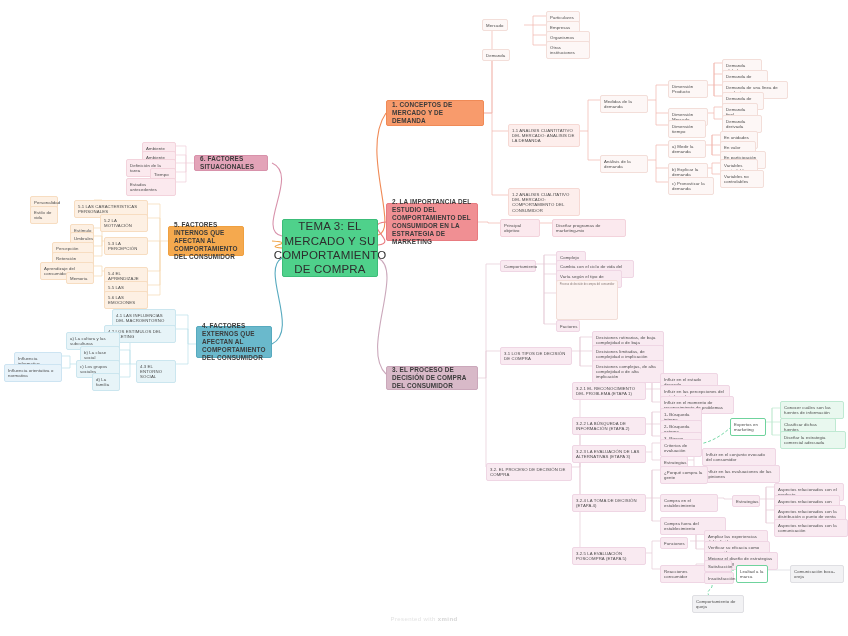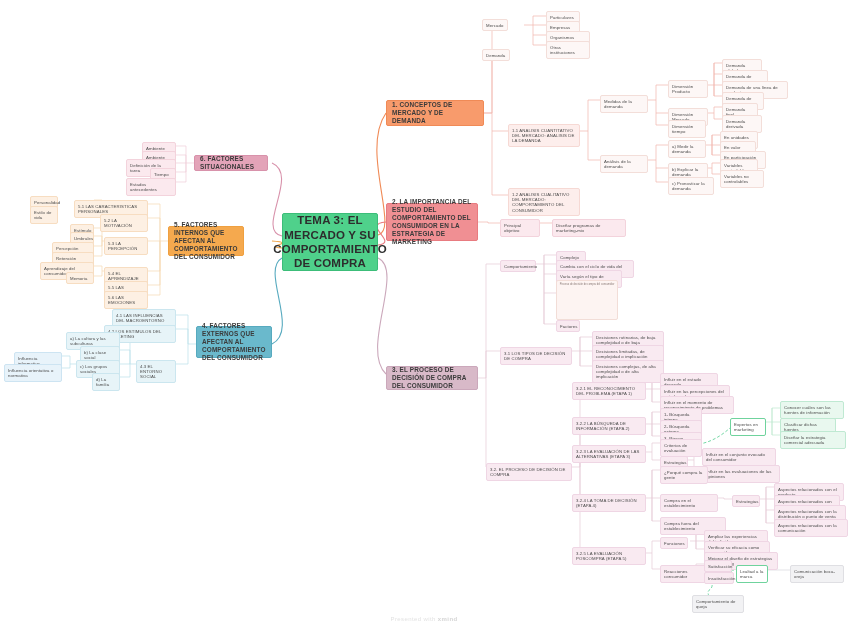--- a/index.html
+++ b/index.html
@@ -7,23 +7,23 @@
        font-family:"Liberation Sans","DejaVu Sans",sans-serif;
        -webkit-font-smoothing:antialiased;}
   #canvas{position:absolute;left:0;top:0;width:848px;height:636px;}
   svg.links{position:absolute;left:0;top:0;width:848px;height:636px;pointer-events:none;}
 
   .node{position:absolute;box-sizing:border-box;line-height:1.25;
         white-space:pre-line;}
 
   
   .central{background:#4fd18b;border:1px solid #3cbd79;color:#2d2d2d;
-           font-size:11.5px;font-weight:bold;letter-spacing:.2px;
+           font-size:11.5px;font-weight:normal;letter-spacing:.2px;
            text-align:center;display:flex;align-items:center;justify-content:center;
-           padding:24px 8px;border-radius:2px;}
+           padding:24px 8px;border-radius:2px;margin-top:6px;}
 
   
   .main{font-size:6.4px;font-weight:bold;letter-spacing:.15px;color:#3a3a3a;
         padding:4px 5px;border-radius:2px;display:flex;align-items:center;}
   .m-orange{background:#f89b6c;border:1px solid #f08a56;}
   .m-red{background:#f08f93;border:1px solid #e87b80;}
   .m-pink{background:#d8b9c8;border:1px solid #cba8bb;}
   .m-teal{background:#6ab9cc;border:1px solid #57aabf;}
   .m-amber{background:#f5a94e;border:1px solid #efa040;}
   .m-rose{background:#e3a3b8;border:1px solid #d892ab;}

